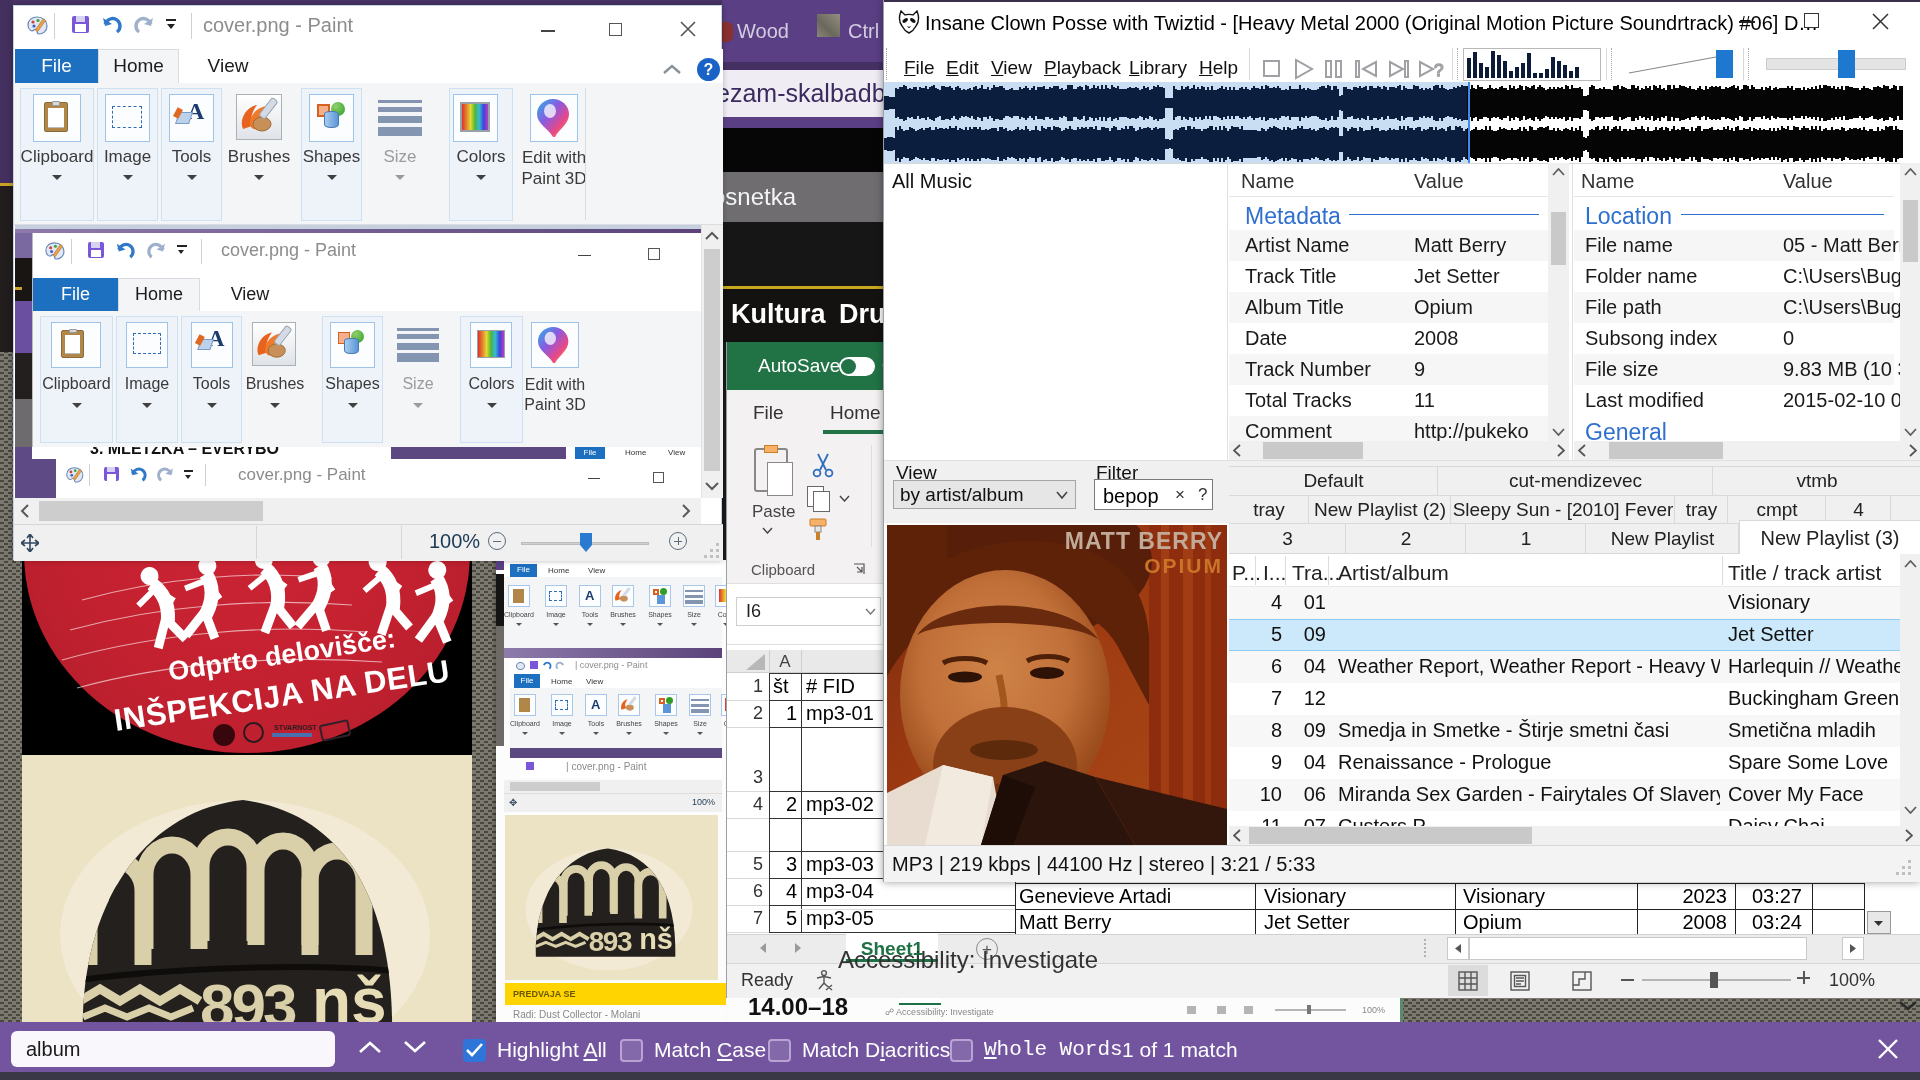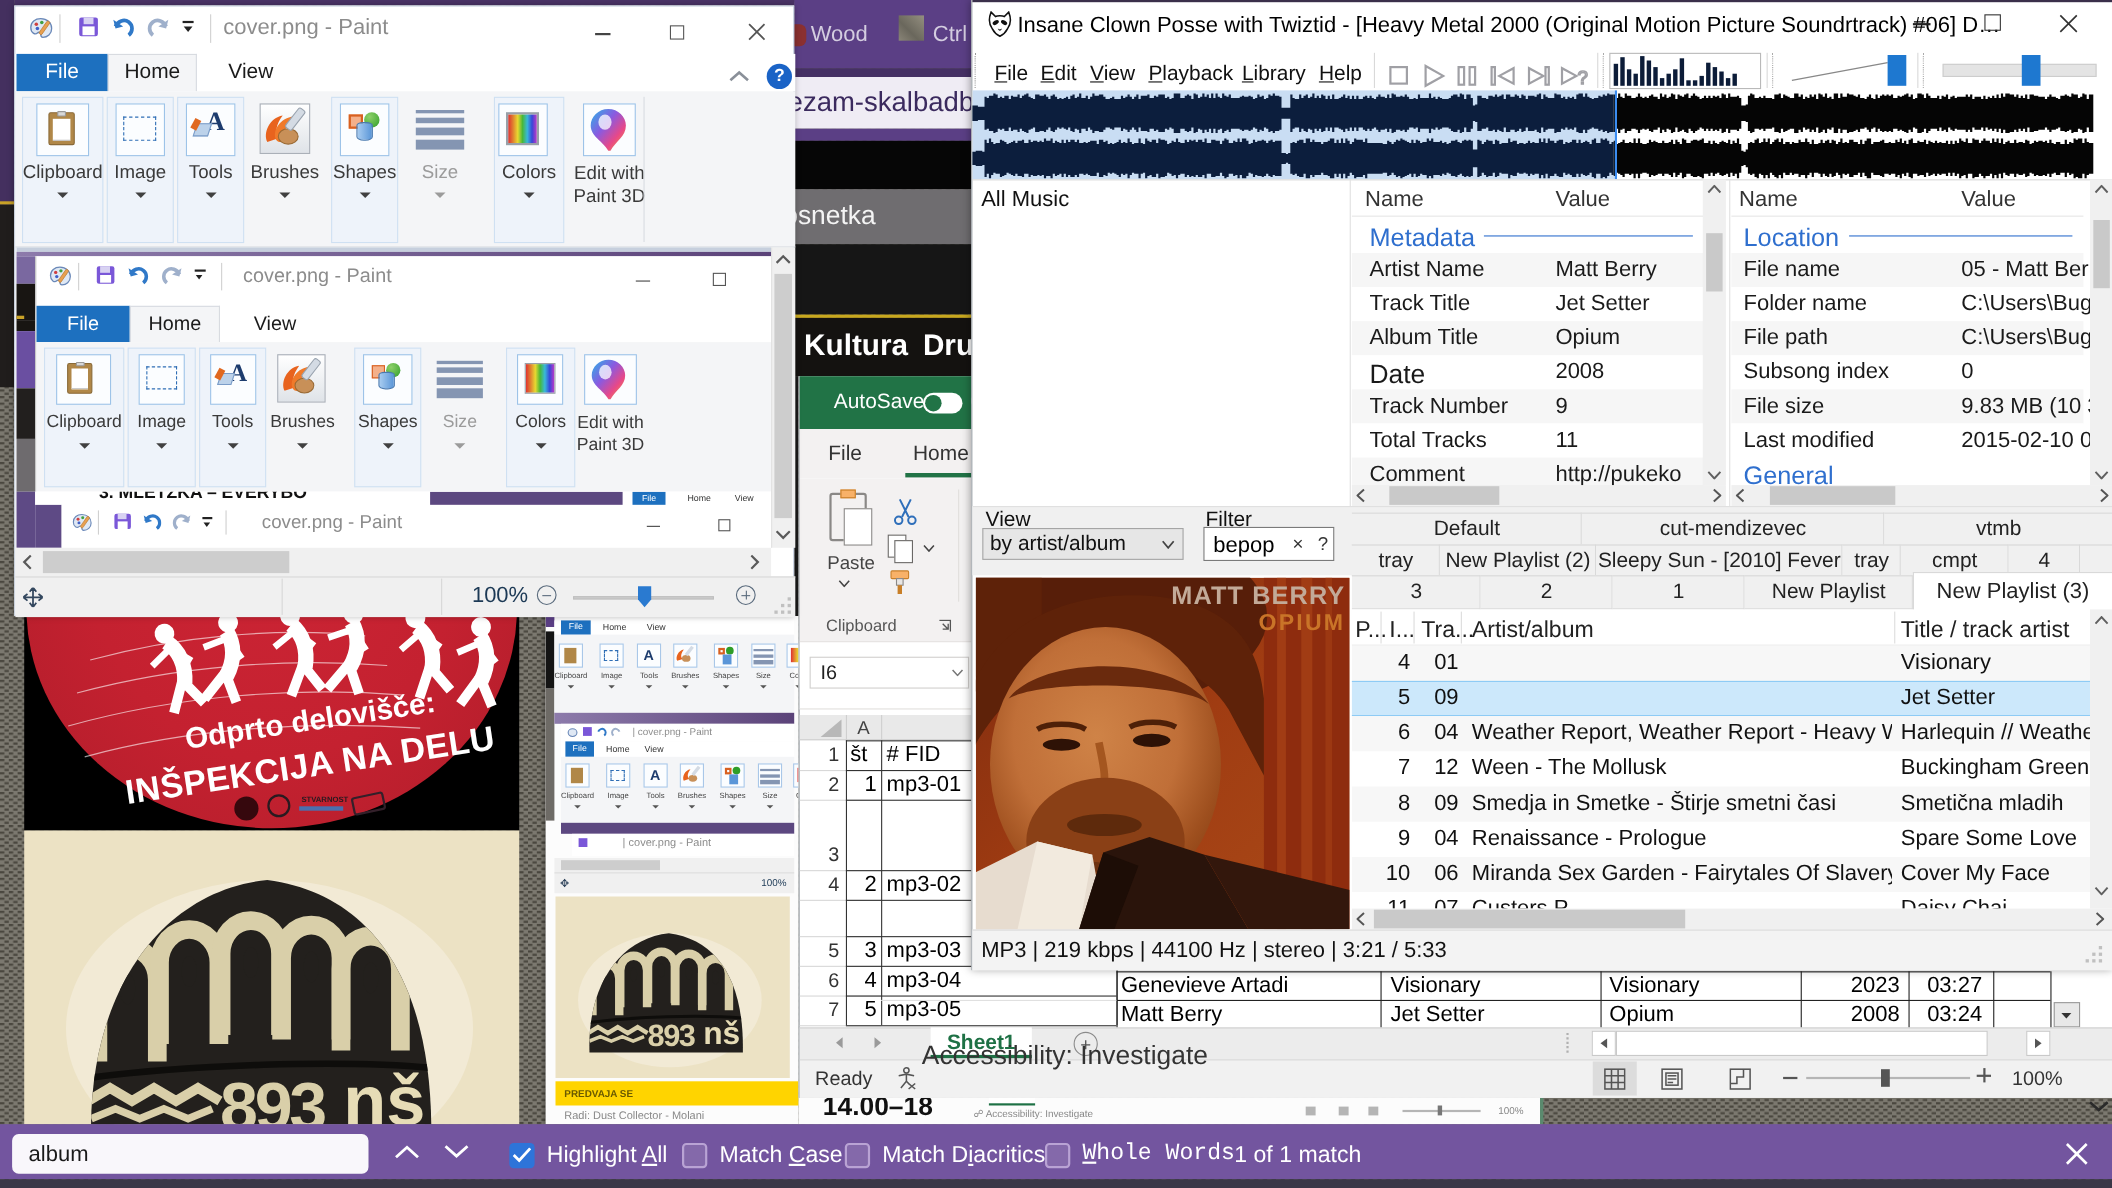--- a/index.html
+++ b/index.html
@@ -856,21 +856,21 @@
     <div style="position:absolute;left:345px;top:230px;width:320px;height:31px;background:#f6f6f6"></div>
     <div style="position:absolute;left:361px;top:234px;font-size:20px;color:#1a1a1a;white-space:nowrap;">Artist Name</div>
     <div style="position:absolute;left:530px;top:234px;font-size:20px;color:#1a1a1a;white-space:nowrap;">Matt Berry</div>
     <div style="position:absolute;left:345px;top:261px;width:320px;height:31px;background:#ffffff"></div>
     <div style="position:absolute;left:361px;top:265px;font-size:20px;color:#1a1a1a;white-space:nowrap;">Track Title</div>
     <div style="position:absolute;left:530px;top:265px;font-size:20px;color:#1a1a1a;white-space:nowrap;">Jet Setter</div>
     <div style="position:absolute;left:345px;top:292px;width:320px;height:31px;background:#f6f6f6"></div>
     <div style="position:absolute;left:361px;top:296px;font-size:20px;color:#1a1a1a;white-space:nowrap;">Album Title</div>
     <div style="position:absolute;left:530px;top:296px;font-size:20px;color:#1a1a1a;white-space:nowrap;">Opium</div>
     <div style="position:absolute;left:345px;top:323px;width:320px;height:31px;background:#ffffff"></div>
-    <div style="position:absolute;left:361px;top:327px;font-size:24px;color:#1a1a1a;white-space:nowrap;">Date</div>
+    <div style="position:absolute;left:361px;top:327px;font-size:20px;color:#1a1a1a;white-space:nowrap;">Date</div>
     <div style="position:absolute;left:530px;top:327px;font-size:20px;color:#1a1a1a;white-space:nowrap;">2008</div>
     <div style="position:absolute;left:345px;top:354px;width:320px;height:31px;background:#f6f6f6"></div>
     <div style="position:absolute;left:361px;top:358px;font-size:20px;color:#1a1a1a;white-space:nowrap;">Track Number</div>
     <div style="position:absolute;left:530px;top:358px;font-size:20px;color:#1a1a1a;white-space:nowrap;">9</div>
     <div style="position:absolute;left:345px;top:385px;width:320px;height:31px;background:#ffffff"></div>
     <div style="position:absolute;left:361px;top:389px;font-size:20px;color:#1a1a1a;white-space:nowrap;">Total Tracks</div>
     <div style="position:absolute;left:530px;top:389px;font-size:20px;color:#1a1a1a;white-space:nowrap;">11</div>
     <div style="position:absolute;left:345px;top:416px;width:320px;height:31px;background:#f6f6f6"></div>
     <div style="position:absolute;left:361px;top:420px;font-size:20px;color:#1a1a1a;white-space:nowrap;">Comment</div>
     <div style="position:absolute;left:530px;top:420px;font-size:20px;color:#1a1a1a;white-space:nowrap;">http://pukeko</div>
@@ -1031,21 +1031,20 @@
     <div style="position:absolute;left:345px;top:623px;width:53px;text-align:right;font-size:20px;color:#111;height:28px;overflow:hidden">5</div>
     <div style="position:absolute;left:406px;top:623px;width:36px;text-align:right;font-size:20px;color:#111;height:28px;overflow:hidden">09</div>
     <div style="position:absolute;left:844px;top:623px;width:193px;font-size:20px;color:#111;white-space:nowrap;overflow:hidden;height:28px">Jet Setter</div>
     <div style="position:absolute;left:345px;top:651px;width:674px;height:32px;background:#f7f7f7"></div>
     <div style="position:absolute;left:345px;top:655px;width:53px;text-align:right;font-size:20px;color:#111;height:28px;overflow:hidden">6</div>
     <div style="position:absolute;left:406px;top:655px;width:36px;text-align:right;font-size:20px;color:#111;height:28px;overflow:hidden">04</div>
     <div style="position:absolute;left:454px;top:655px;width:382px;font-size:20px;color:#111;white-space:nowrap;overflow:hidden;height:28px">Weather Report, Weather Report - Heavy Wea...</div>
     <div style="position:absolute;left:844px;top:655px;width:193px;font-size:20px;color:#111;white-space:nowrap;overflow:hidden;height:28px">Harlequin // Weather</div>
     <div style="position:absolute;left:345px;top:687px;width:53px;text-align:right;font-size:20px;color:#111;height:28px;overflow:hidden">7</div>
     <div style="position:absolute;left:406px;top:687px;width:36px;text-align:right;font-size:20px;color:#111;height:28px;overflow:hidden">12</div>
-    <div style="position:absolute;left:454px;top:687px;width:382px;font-size:20px;color:#111;white-space:nowrap;overflow:hidden;height:28px">Ween - The Mollusk</div>
     <div style="position:absolute;left:844px;top:687px;width:193px;font-size:20px;color:#111;white-space:nowrap;overflow:hidden;height:28px">Buckingham Green</div>
     <div style="position:absolute;left:345px;top:715px;width:674px;height:32px;background:#f7f7f7"></div>
     <div style="position:absolute;left:345px;top:719px;width:53px;text-align:right;font-size:20px;color:#111;height:28px;overflow:hidden">8</div>
     <div style="position:absolute;left:406px;top:719px;width:36px;text-align:right;font-size:20px;color:#111;height:28px;overflow:hidden">09</div>
     <div style="position:absolute;left:454px;top:719px;width:382px;font-size:20px;color:#111;white-space:nowrap;overflow:hidden;height:28px">Smedja in Smetke - Štirje smetni časi</div>
     <div style="position:absolute;left:844px;top:719px;width:193px;font-size:20px;color:#111;white-space:nowrap;overflow:hidden;height:28px">Smetična mladih</div>
     <div style="position:absolute;left:345px;top:751px;width:53px;text-align:right;font-size:20px;color:#111;height:28px;overflow:hidden">9</div>
     <div style="position:absolute;left:406px;top:751px;width:36px;text-align:right;font-size:20px;color:#111;height:28px;overflow:hidden">04</div>
     <div style="position:absolute;left:454px;top:751px;width:382px;font-size:20px;color:#111;white-space:nowrap;overflow:hidden;height:28px">Renaissance - Prologue</div>
     <div style="position:absolute;left:844px;top:751px;width:193px;font-size:20px;color:#111;white-space:nowrap;overflow:hidden;height:28px">Spare Some Love</div>

